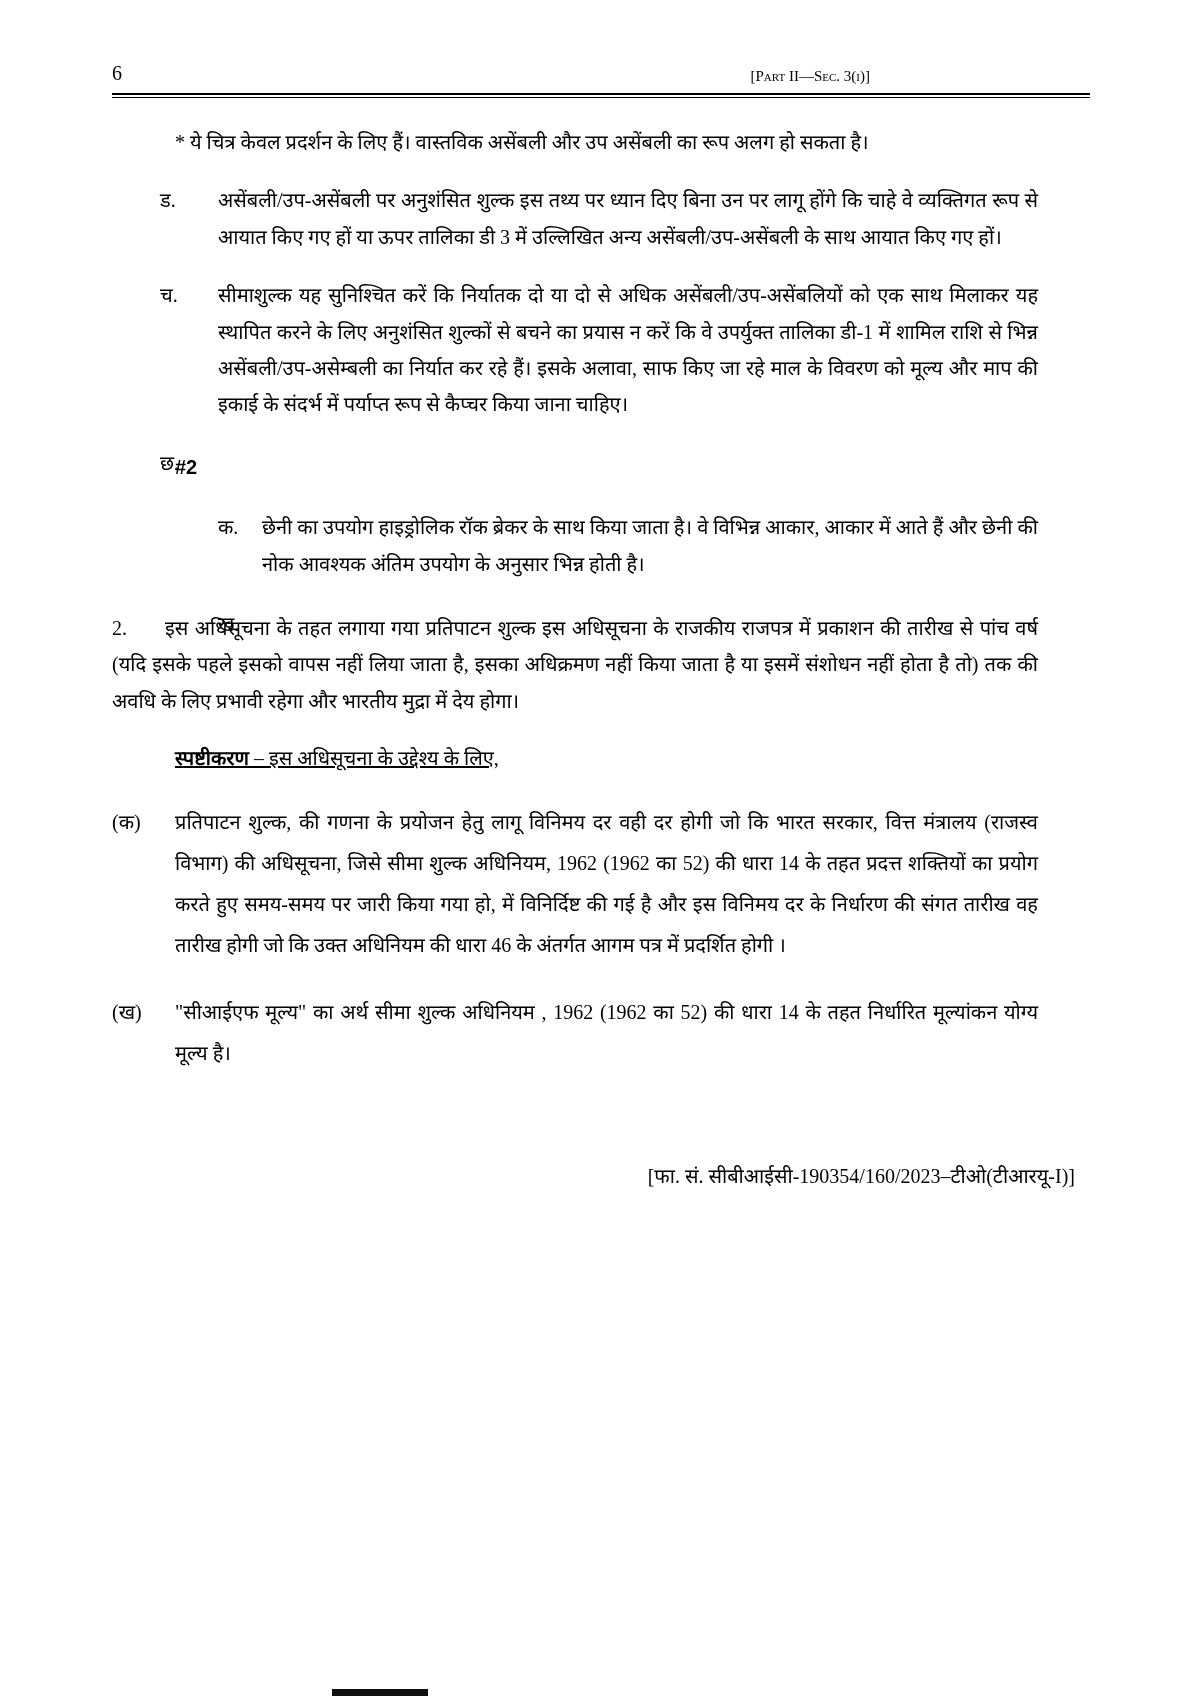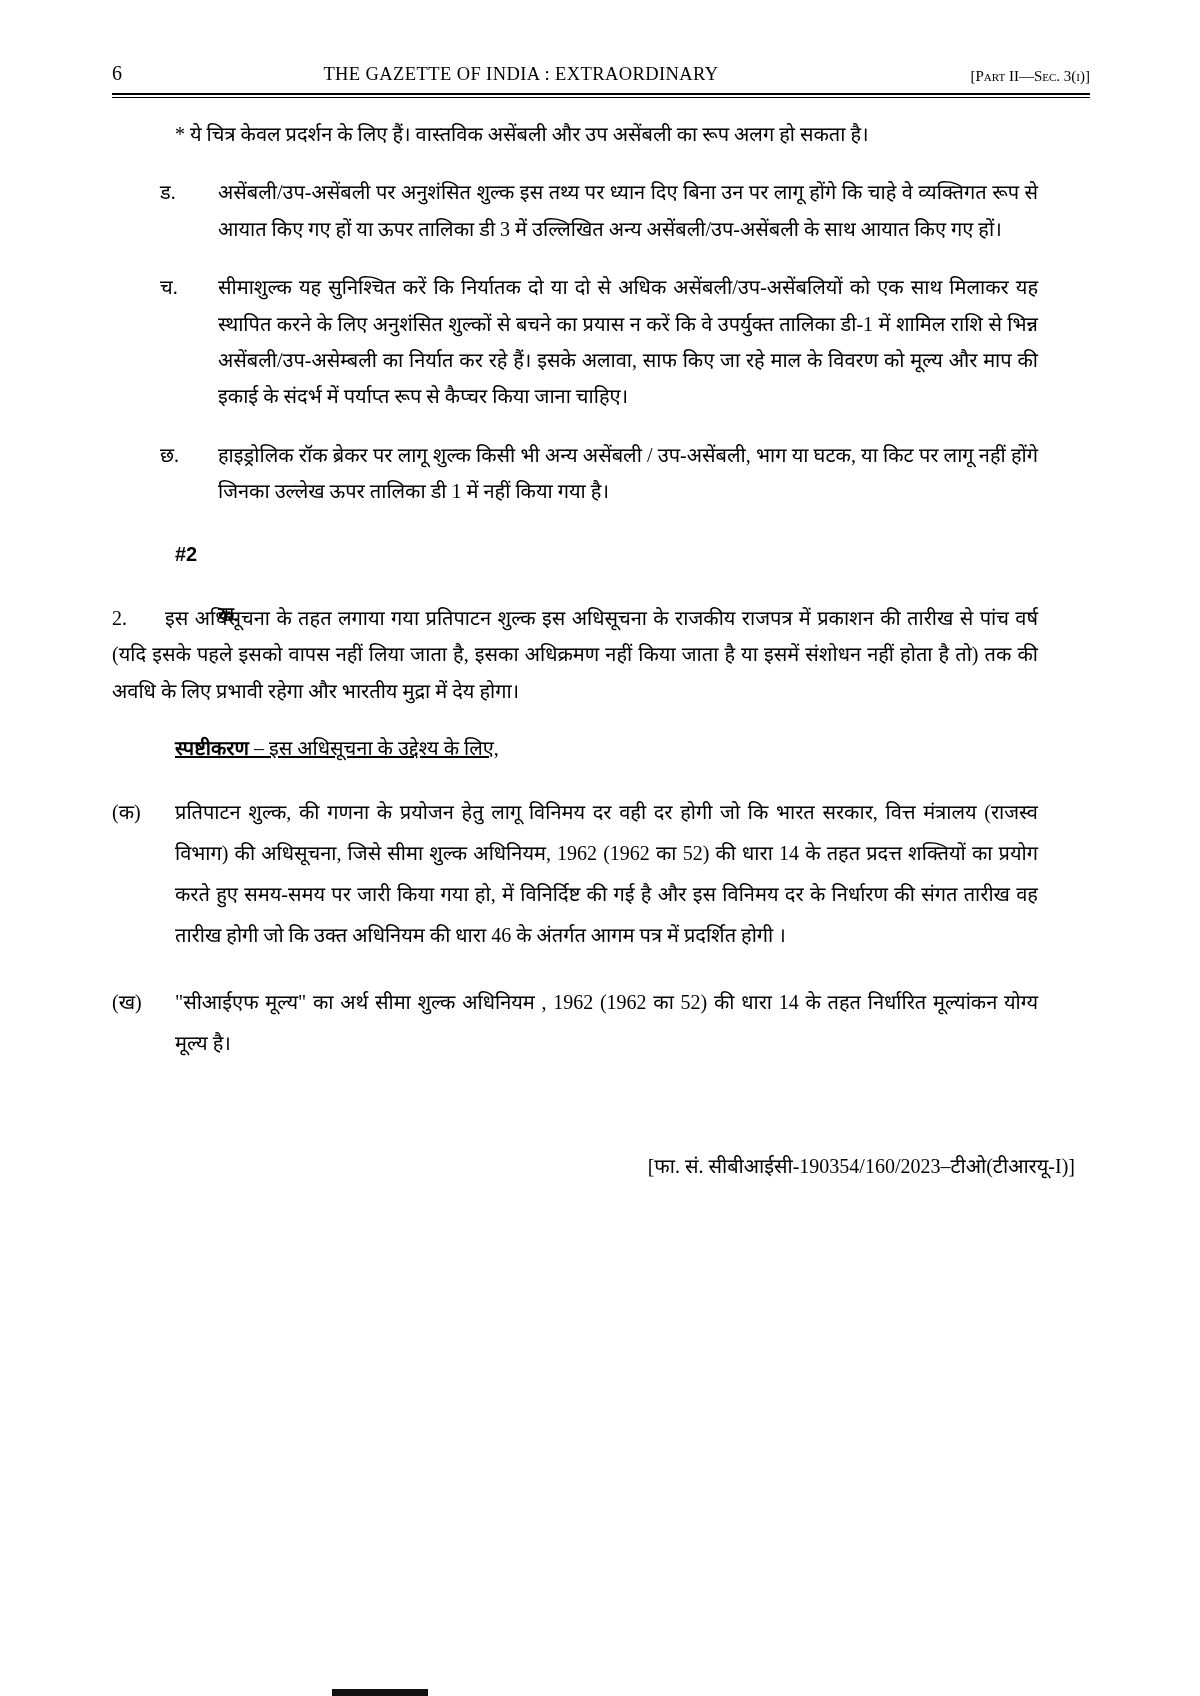--- a/index.html
+++ b/index.html
@@ -41,20 +41,21 @@
   }
 
   
   .content {
     padding: 18px 162px 0 112px;
     font-size: 20px;
     line-height: 1.82;
   }
   .note {
     padding-left: 63px;
+    margin-top: 8px;
   }
   .li {
     position: relative;
     padding-left: 106px;
     text-align: justify;
     margin-top: 22px;
   }
   .li > .marker { position: absolute; left: 48px; top: 0; }
   .li2 {
     position: relative;
@@ -113,46 +114,45 @@
     background: #111;
   }
 </style>
 </head>
 <body>
 
 <div class="page">
 
   <div class="header">
     <div class="page-num">6</div>
-    <div class="gz-title">THE GAZETTE OF INDIA : EXTRAORDINARY</div>
     <div class="gz-part">[Part II—Sec. 3(i)]</div>
   </div>
   <div class="rule"></div>
 
   <div class="content">
 
     <div class="note">* ये चित्र केवल प्रदर्शन के लिए हैं। वास्तविक असेंबली और उप असेंबली का रूप अलग हो सकता है।</div>
 
     <div class="li">
       <span class="marker">ड.</span>
       <span>असेंबली/उप-असेंबली पर अनुशंसित शुल्क इस तथ्य पर ध्यान दिए बिना उन पर लागू होंगे कि चाहे वे व्यक्तिगत रूप से आयात किए गए हों या ऊपर तालिका डी 3 में उल्लिखित अन्य असेंबली/उप-असेंबली के साथ आयात किए गए हों।</span>
     </div>
     <div class="li">
       <span class="marker">च.</span>
       <span>सीमाशुल्क यह सुनिश्चित करें कि निर्यातक दो या दो से अधिक असेंबली/उप-असेंबलियों को एक साथ मिलाकर यह स्थापित करने के लिए अनुशंसित शुल्कों से बचने का प्रयास न करें कि वे उपर्युक्त तालिका डी-1 में शामिल राशि से भिन्न असेंबली/उप-असेम्बली का निर्यात कर रहे हैं। इसके अलावा, साफ किए जा रहे माल के विवरण को मूल्य और माप की इकाई के संदर्भ में पर्याप्त रूप से कैप्चर किया जाना चाहिए।</span>
     </div>
     <div class="li">
       <span class="marker">छ.</span>
-      <span>हाइड्रोलिक रॉक ब्रेकर पर लागू शुल्क किसी भी अन्य असेंबली / उप-असेंबली, भाग या घटक, या किट पर लागू नहीं होंगे जिनका उल्लेख ऊपर तालिका डी 1 में नहीं किया गया है।</span>
     </div>
 
     <div class="hash2">#2</div>
 
     <div class="li2">
       <span class="marker">क.</span>
+      <span>छेनी का उपयोग हाइड्रोलिक रॉक ब्रेकर के साथ किया जाता है। वे विभिन्न आकार, आकार में आते हैं और छेनी की नोक आवश्यक अंतिम उपयोग के अनुसार भिन्न होती है।</span>
     </div>
     <div class="li2">
       <span class="marker">ख.</span>
     </div>
 
     <div class="para-full">
       <span>2.</span><span class="tab"></span><span>इस अधिसूचना के तहत लगाया गया प्रतिपाटन शुल्क इस अधिसूचना के राजकीय राजपत्र में प्रकाशन की तारीख से पांच वर्ष (यदि इसके पहले इसको वापस नहीं लिया जाता है, इसका अधिक्रमण नहीं किया जाता है या इसमें संशोधन नहीं होता है तो) तक की अवधि के लिए प्रभावी रहेगा और भारतीय मुद्रा में देय होगा।</span>
     </div>
 
     <div class="explain">

